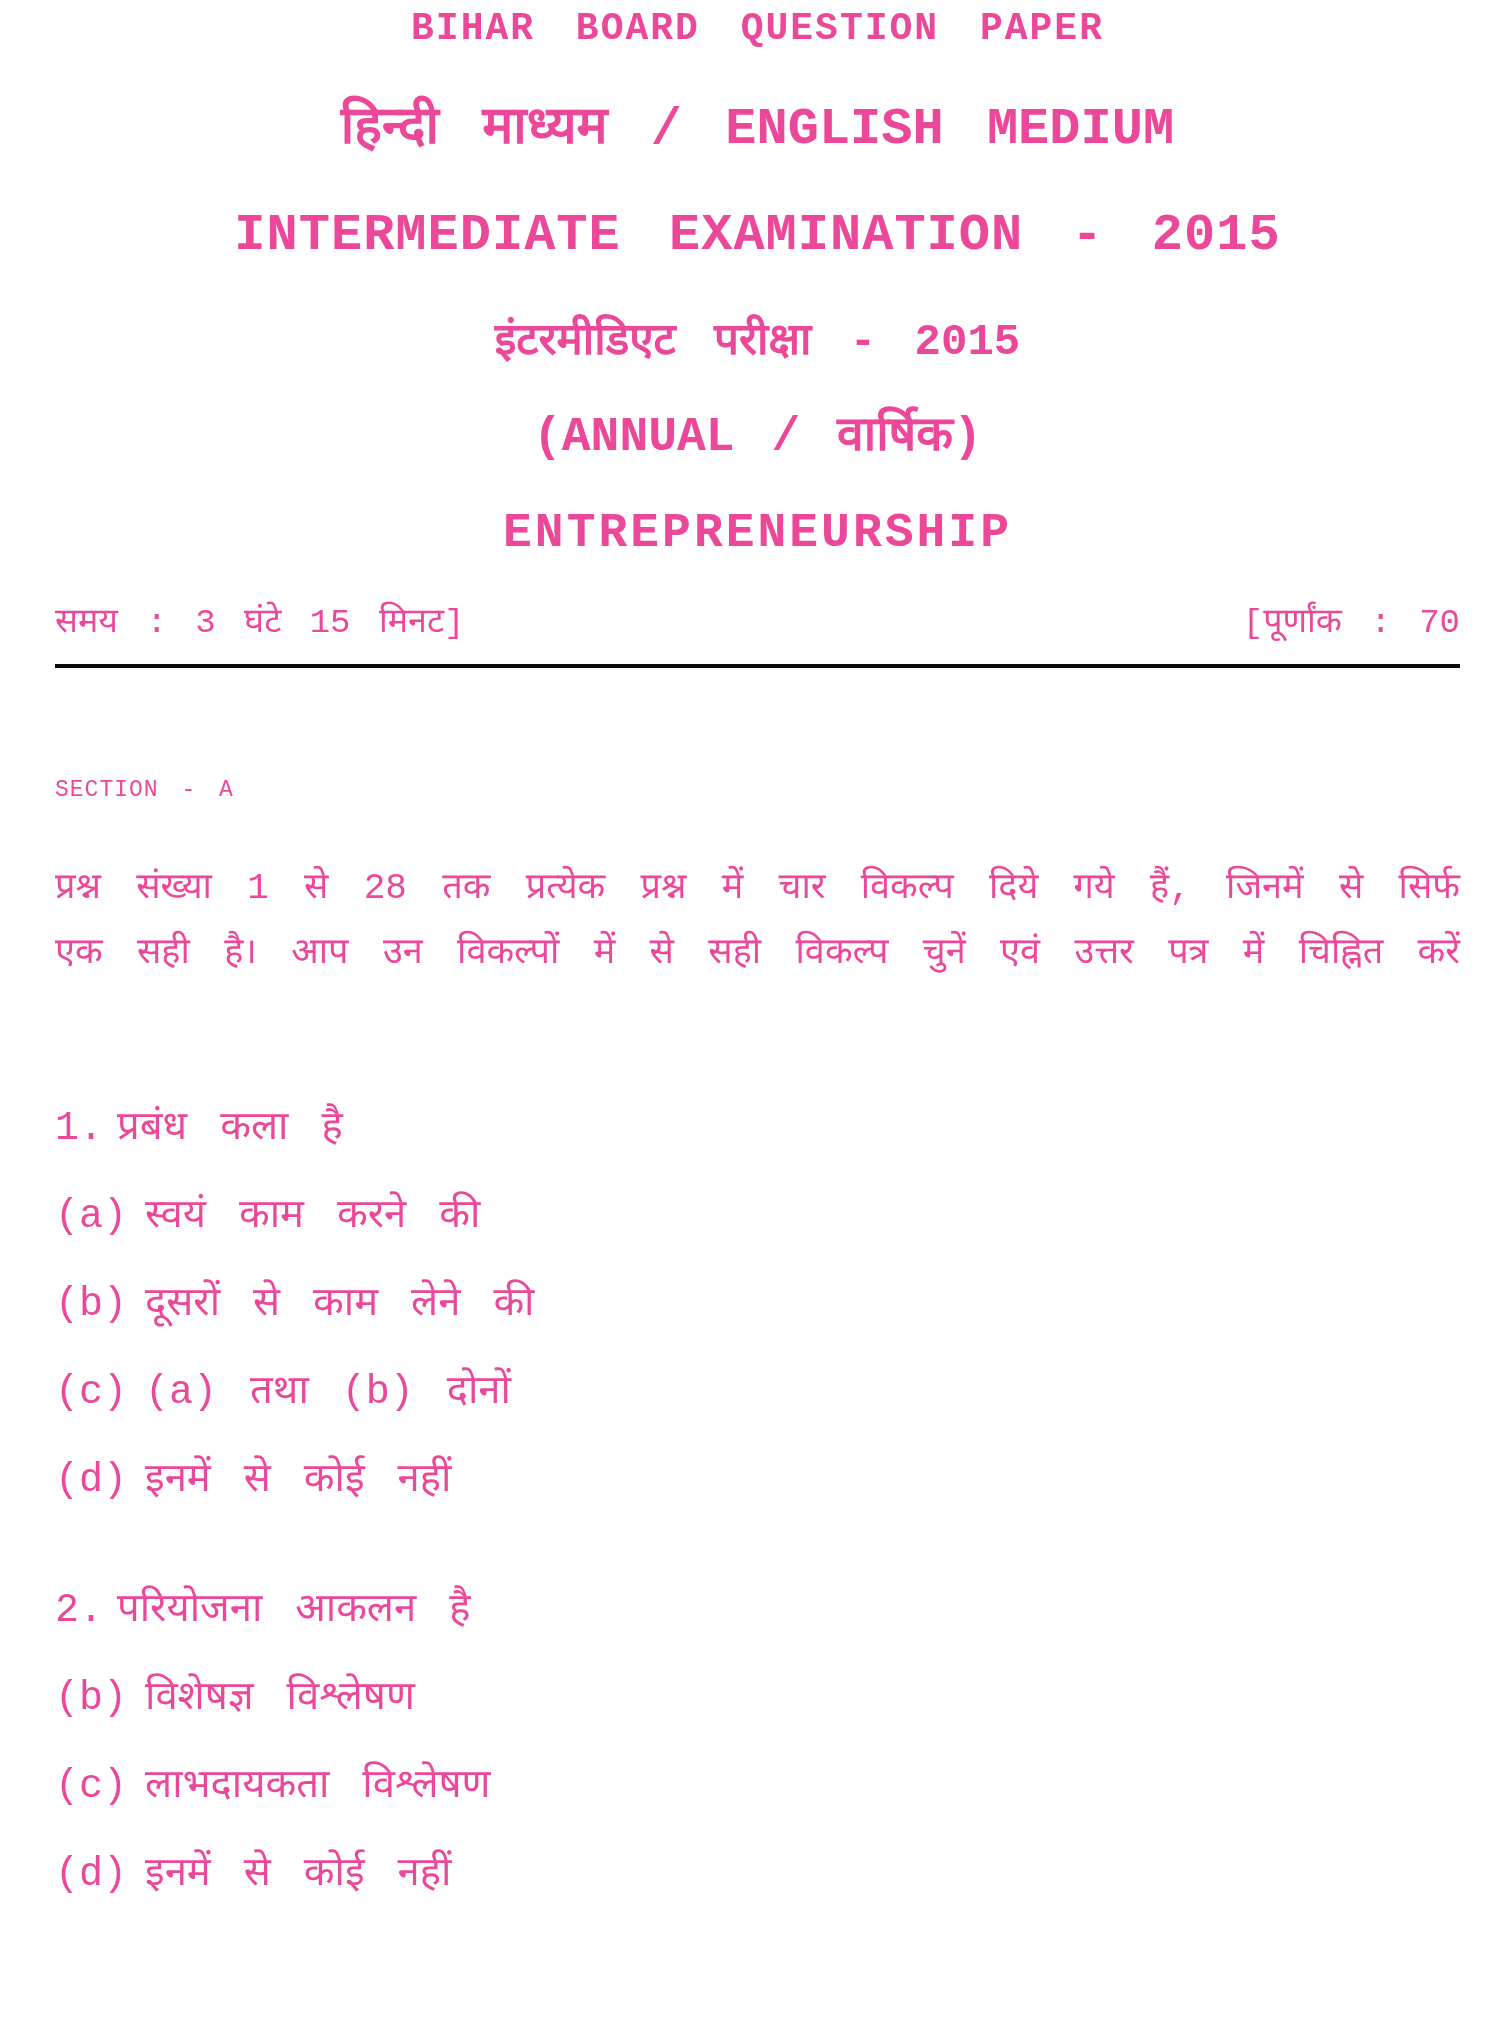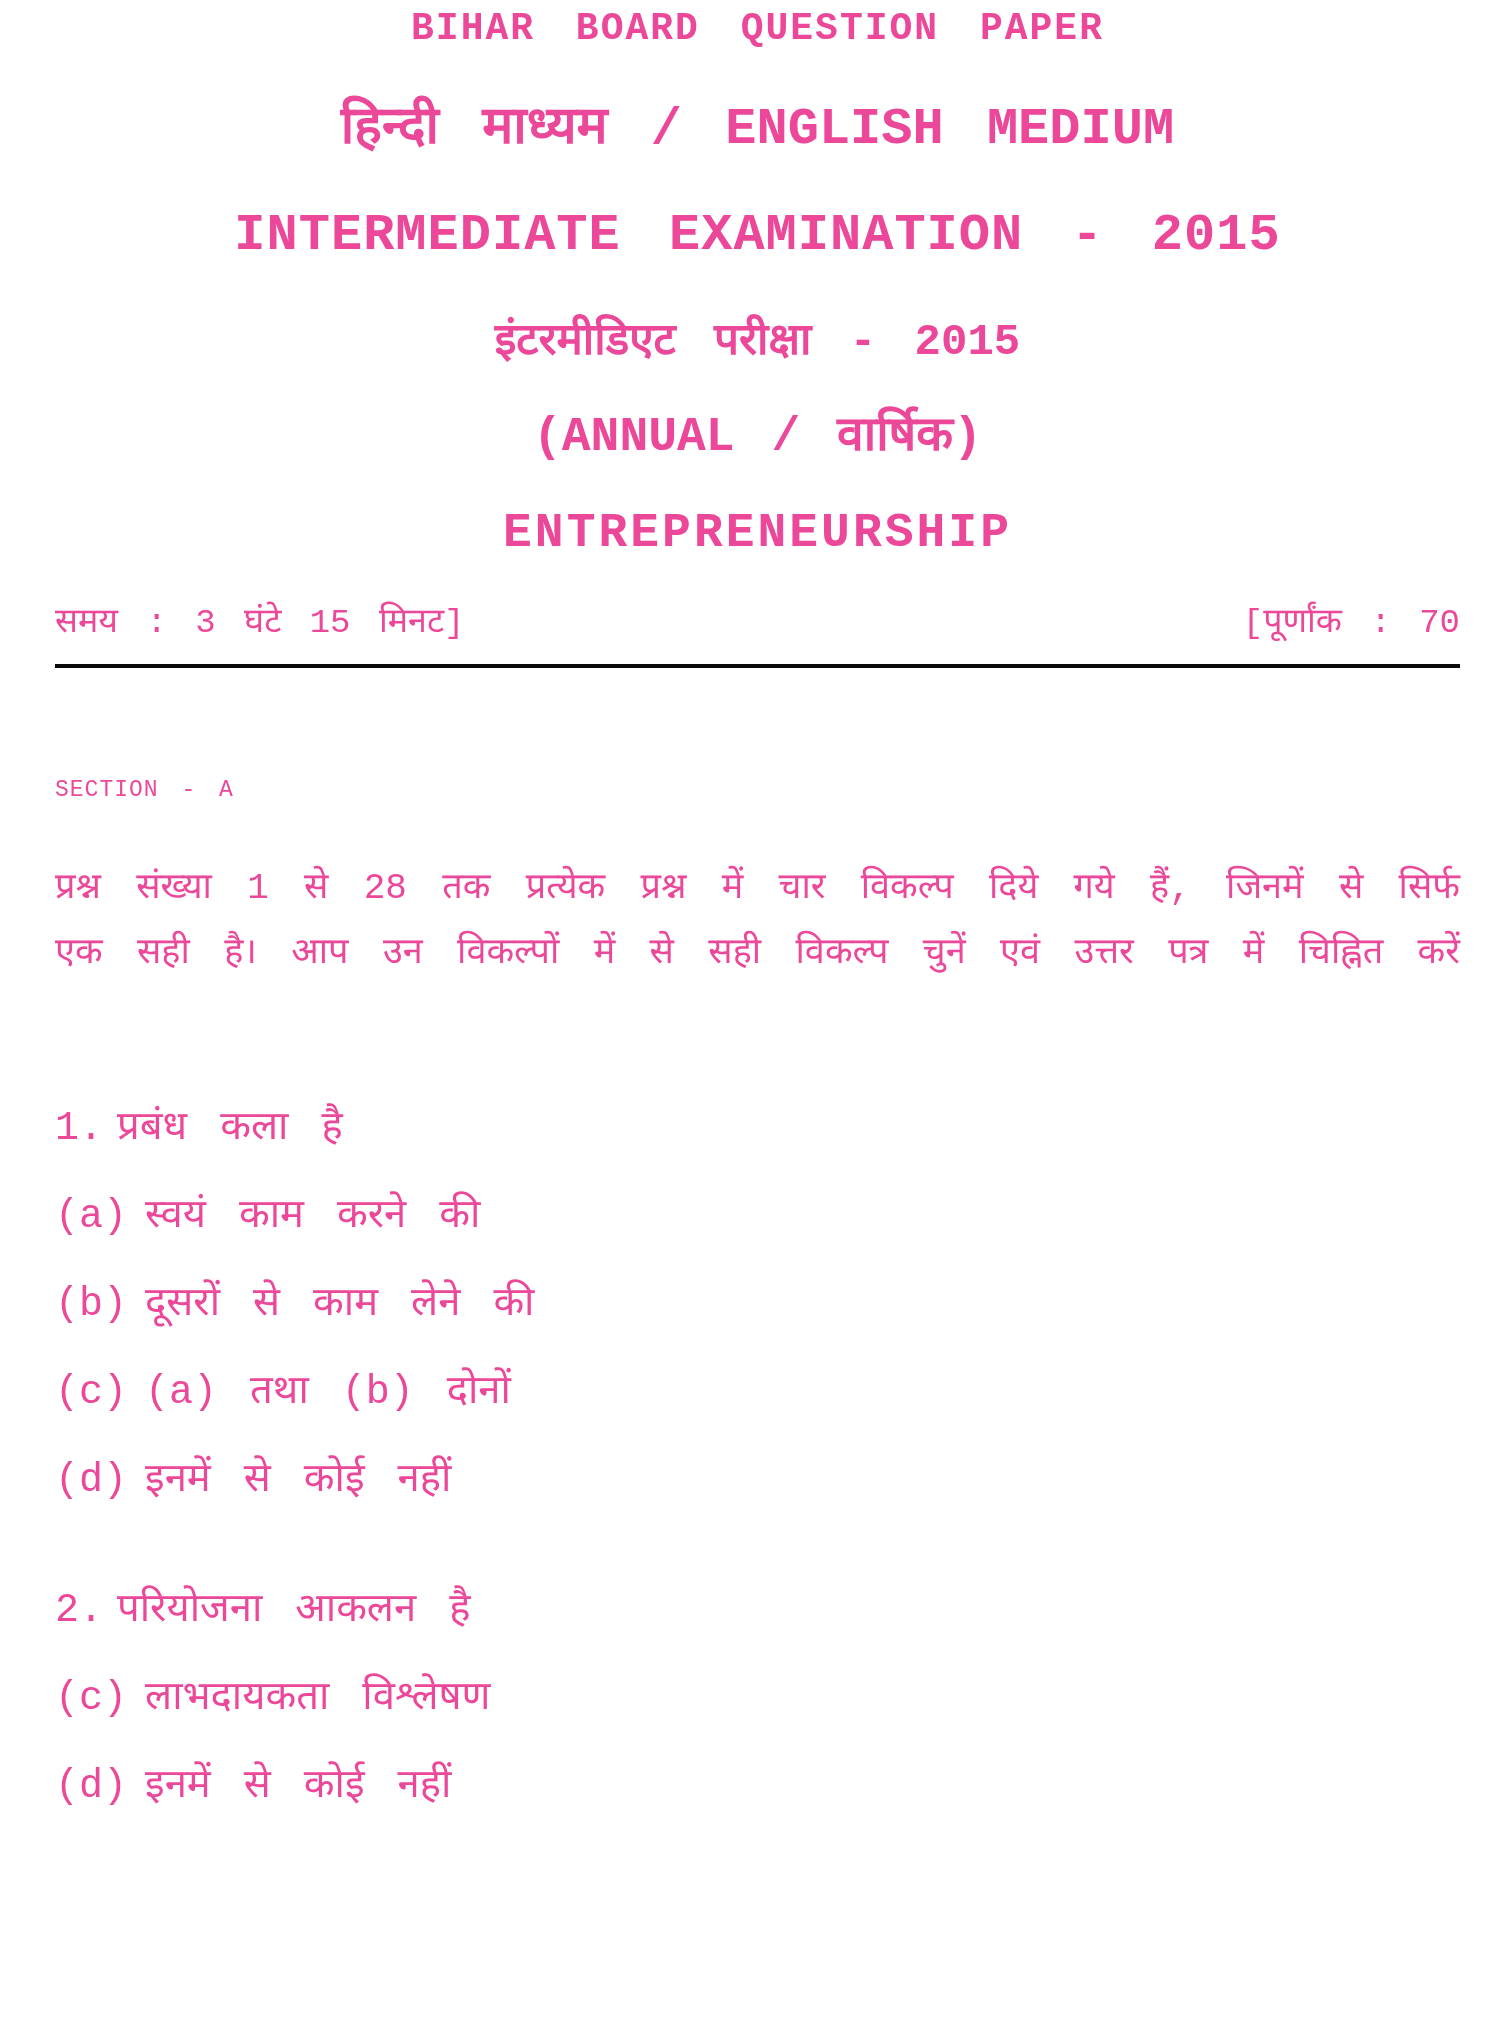--- a/index.html
+++ b/index.html
@@ -110,20 +110,23 @@
     <div class="opt-line">
       <span class="opt-label">(d)</span><span>इनमें से कोई नहीं</span>
     </div>
   </div>
 
   <div class="question">
     <div class="q-line">
       <span class="q-num">2.</span><span>परियोजना आकलन है</span>
     </div>
     <div class="opt-line">
+      <span class="opt-label">(b)</span><span>विशेषज्ञ विश्लेषण</span>
+    </div>
+    <div class="opt-line">
       <span class="opt-label">(c)</span><span>लाभदायकता विश्लेषण</span>
     </div>
     <div class="opt-line">
       <span class="opt-label">(d)</span><span>इनमें से कोई नहीं</span>
     </div>
   </div>
 
 </div>
 
 </body></html>

